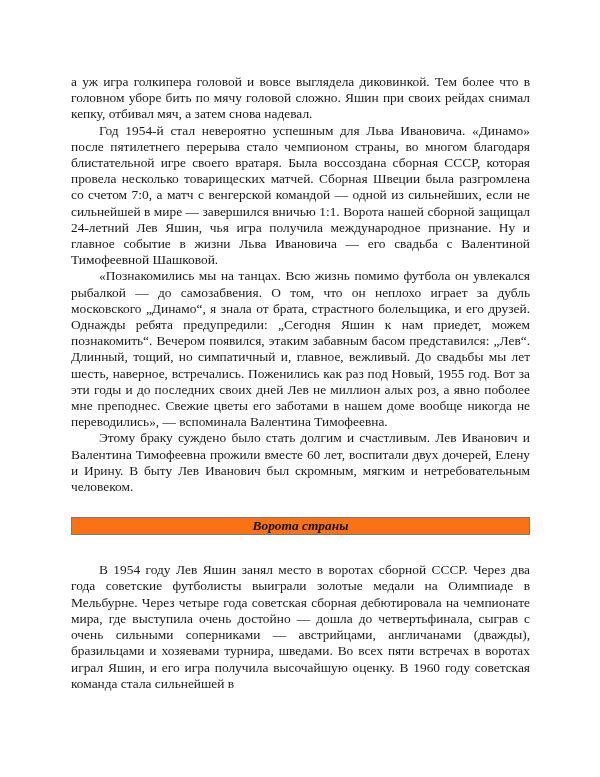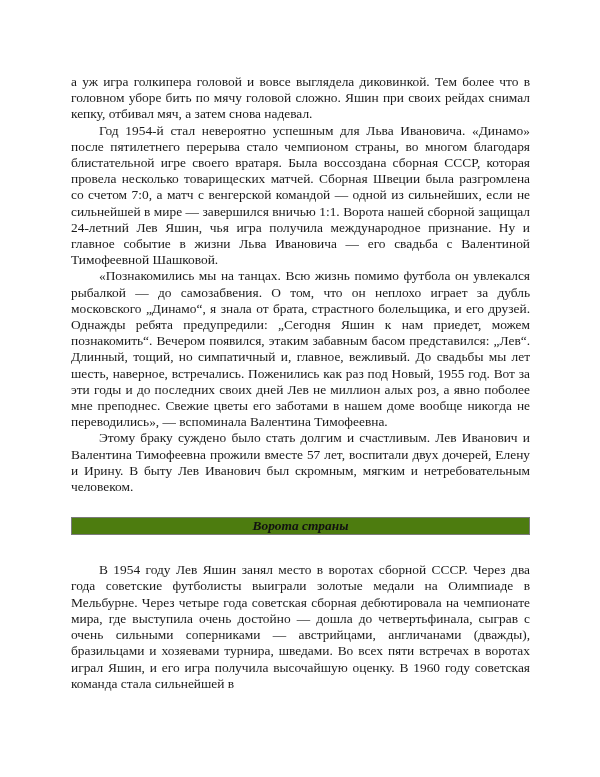--- a/index.html
+++ b/index.html
@@ -28,35 +28,35 @@
       margin: 0;
       text-indent: 0;
     }
     .page p.indent {
       text-indent: 28px;
     }
     .section-heading {
       margin-top: 22px;
       margin-bottom: 27px;
       border: 1px solid #7a7a7a;
-      background: #4d7c0f;
+      background: #f97316;
       height: 16px;
       line-height: 16px;
       text-align: center;
       font-weight: bold;
       font-style: italic;
       font-size: 13.4px;
       color: #111;
     }
   </style>
 </head>
 <body>
 
 <div class="page">
   <p>а уж игра голкипера головой и вовсе выглядела диковинкой. Тем более что в головном уборе бить по мячу головой сложно. Яшин при своих рейдах снимал кепку, отбивал мяч, а затем снова надевал.</p>
   <p class="indent">Год 1954-й стал невероятно успешным для Льва Ивановича. «Динамо» после пятилетнего перерыва стало чемпионом страны, во многом благодаря блистательной игре своего вратаря. Была воссоздана сборная СССР, которая провела несколько товарищеских матчей. Сборная Швеции была разгромлена со счетом 7:0, а матч с венгерской командой — одной из сильнейших, если не сильнейшей в мире — завершился вничью 1:1. Ворота нашей сборной защищал 24-летний Лев Яшин, чья игра получила международное признание. Ну и главное событие в жизни Льва Ивановича — его свадьба с Валентиной Тимофеевной Шашковой.</p>
   <p class="indent">«Познакомились мы на танцах. Всю жизнь помимо футбола он увлекался рыбалкой — до самозабвения. О том, что он неплохо играет за дубль московского „Динамо“, я знала от брата, страстного болельщика, и его друзей. Однажды ребята предупредили: „Сегодня Яшин к нам приедет, можем познакомить“. Вечером появился, этаким забавным басом представился: „Лев“. Длинный, тощий, но симпатичный и, главное, вежливый. До свадьбы мы лет шесть, наверное, встречались. Поженились как раз под Новый, 1955 год. Вот за эти годы и до последних своих дней Лев не миллион алых роз, а явно поболее мне преподнес. Свежие цветы его заботами в нашем доме вообще никогда не переводились», — вспоминала Валентина Тимофеевна.</p>
-  <p class="indent">Этому браку суждено было стать долгим и счастливым. Лев Иванович и Валентина Тимофеевна прожили вместе 57 лет, воспитали двух дочерей, Елену и Ирину. В быту Лев Иванович был скромным, мягким и нетребовательным человеком.</p>
+  <p class="indent">Этому браку суждено было стать долгим и счастливым. Лев Иванович и Валентина Тимофеевна прожили вместе 60 лет, воспитали двух дочерей, Елену и Ирину. В быту Лев Иванович был скромным, мягким и нетребовательным человеком.</p>
 
   <div class="section-heading">Ворота страны</div>
 
   <p class="indent">В 1954 году Лев Яшин занял место в воротах сборной СССР. Через два года советские футболисты выиграли золотые медали на Олимпиаде в Мельбурне. Через четыре года советская сборная дебютировала на чемпионате мира, где выступила очень достойно — дошла до четвертьфинала, сыграв с очень сильными соперниками — австрийцами, англичанами (дважды), бразильцами и хозяевами турнира, шведами. Во всех пяти встречах в воротах играл Яшин, и его игра получила высочайшую оценку. В 1960 году советская команда стала сильнейшей в</p>
 </div>
 
 </body></html>

